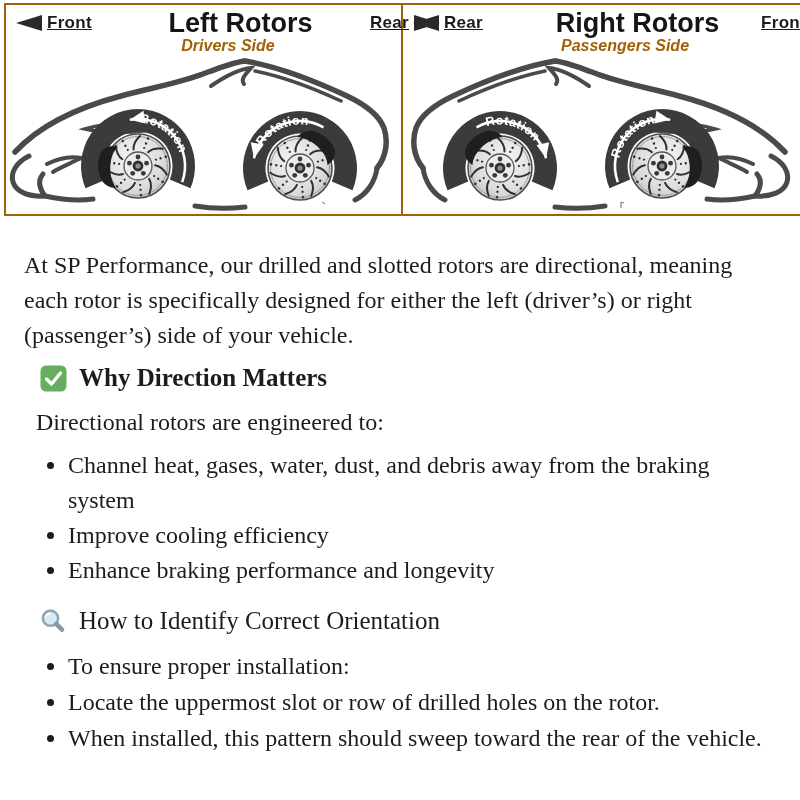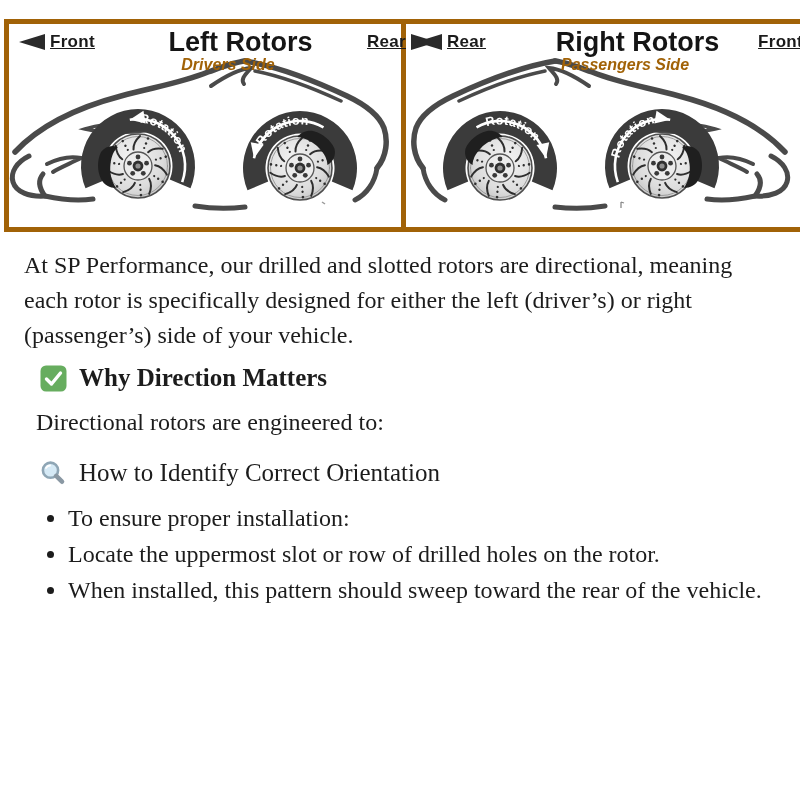--- a/index.html
+++ b/index.html
@@ -1,20 +1,20 @@
 <!DOCTYPE html>
 <html><head>
 <meta charset="utf-8">
 <style>
   html,body{margin:0;padding:0;background:#fff;}
   body{width:800px;font-family:"Liberation Serif",serif;color:#1c1c1c;}
 
   
   .diagram{position:relative;width:800px;height:222px;background:#fff;}
-  .panel{position:absolute;top:19px;height:213px;width:448px;border:5px solid #a16207;
+  .panel{position:absolute;top:3px;height:213px;width:448px;border:2px solid #a16207;
          box-sizing:border-box;background:#fff;}
   .panel.left{left:4px;} .panel.right{left:401px;}
   .diagram svg.cars{position:absolute;left:0;top:0;pointer-events:none;}
   .panel-head{position:relative;height:46px;z-index:5;}
   .dir{position:absolute;top:8px;display:flex;align-items:center;gap:2px;}
   .dir.l{left:10px;} .dir.r{right:10px;}
   .dir-label{font-family:"Liberation Sans",sans-serif;font-weight:bold;font-size:17px;
              text-decoration:underline;color:#1b1b1b;letter-spacing:.3px;}
   .tri{width:0;height:0;border-top:8px solid transparent;border-bottom:8px solid transparent;}
   .tri.west{border-right:26px solid #2a2a2a;margin-right:3px;}
@@ -183,20 +183,25 @@
       <svg width="27" height="27" viewBox="0 0 27 27">
         <rect x="0.5" y="0.5" width="26" height="26" rx="5.5" fill="#67ad5f"></rect>
         <path d="M 6.5 14 L 11.5 19 L 20.5 8" fill="none" stroke="#fff" stroke-width="3.4" stroke-linecap="round" stroke-linejoin="round"></path>
       </svg>
     </span>
     <span>Why Direction Matters</span>
   </div>
 
   <p class="lead">Directional rotors are engineered to:</p>
 
+  <ul class="benefits">
+    <li>Channel heat, gases, water, dust, and debris away from the braking system</li>
+    <li>Improve cooling efficiency</li>
+    <li>Enhance braking performance and longevity</li>
+  </ul>
 
   <div class="sec-head normal">
     <span class="emoji">
       <svg width="27" height="27" viewBox="0 0 27 27">
         <circle cx="10.5" cy="10.2" r="7.6" fill="#d6eaf6" stroke="#8fa6b5" stroke-width="2.6"></circle>
         <path d="M 6 8 A 5 5 0 0 1 10 5.5" fill="none" stroke="#ffffff" stroke-width="1.8" stroke-linecap="round"></path>
         <line x1="16.2" y1="15.9" x2="22" y2="21.7" stroke="#8a98a3" stroke-width="4.6" stroke-linecap="round"></line>
       </svg>
     </span>
     <span>How to Identify Correct Orientation</span>

